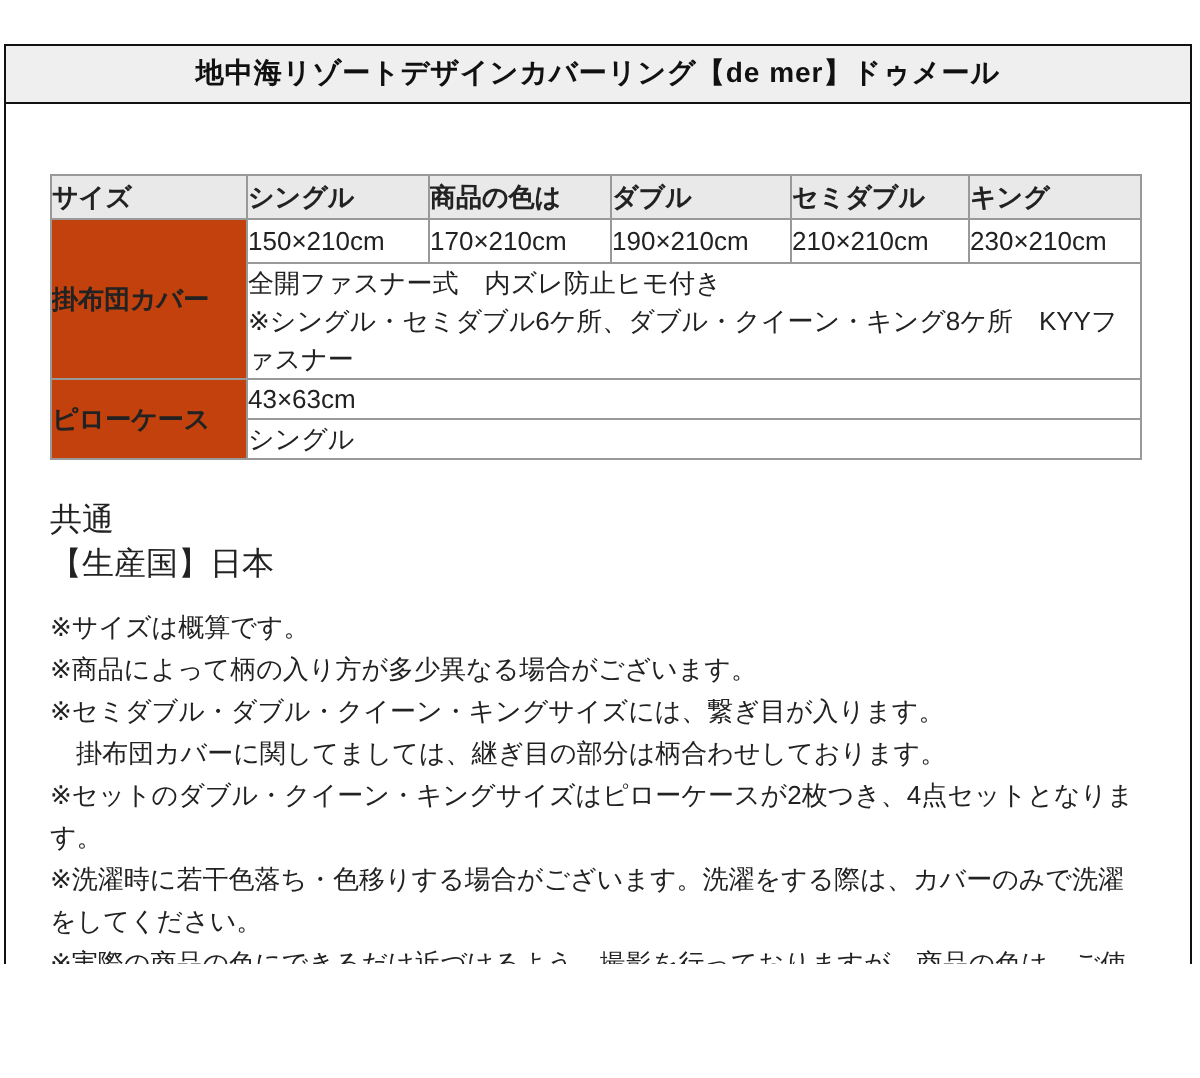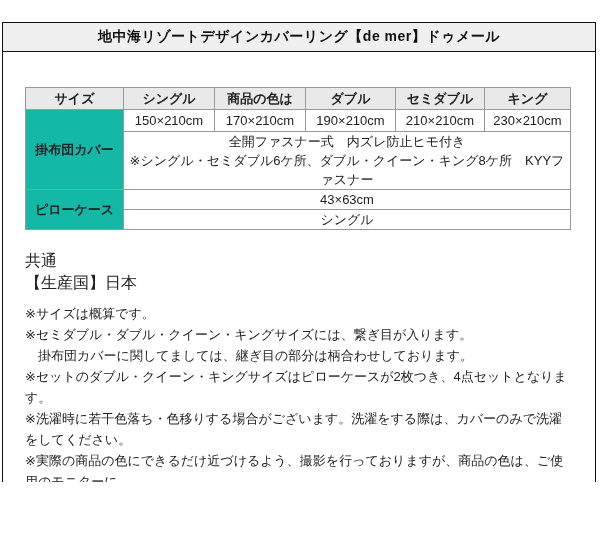--- a/index.html
+++ b/index.html
@@ -47,28 +47,28 @@
     border-collapse: collapse;
     table-layout: fixed;
     width: 545px;
     font-size: 13px;
     color: #222222;
     border: 1px solid #666666;
   }
   table.spec-table th,
   table.spec-table td {
     border: 1px solid #999999;
-    text-align: center;
+    text-align: left;
     vertical-align: middle;
     padding: 0;
     overflow: hidden;
   }
   table.spec-table th {
     font-weight: bold;
-    background: #14b8a6;
+    background: #c2410c;
   }
   tr.head-row th {
     background: #e9e9e9;
     height: 21px;
     font-size: 13px;
   }
   tr.sizes-row td {
     height: 21px;
   }
   td.detail-cell {
@@ -149,20 +149,21 @@
         </tbody>
       </table>
 
       <div class="common-block">
         <div>共通</div>
         <div>【生産国】日本</div>
       </div>
 
       <div class="notes-block">
         <div>※サイズは概算です。</div>
+        <div>※商品によって柄の入り方が多少異なる場合がございます。</div>
         <div>※セミダブル・ダブル・クイーン・キングサイズには、繋ぎ目が入ります。</div>
         <div class="indent">掛布団カバーに関してましては、継ぎ目の部分は柄合わせしております。</div>
         <div>※セットのダブル・クイーン・キングサイズはピローケースが2枚つき、4点セットとなります。</div>
         <div>※洗濯時に若干色落ち・色移りする場合がございます。洗濯をする際は、カバーのみで洗濯をしてください。</div>
         <div>※実際の商品の色にできるだけ近づけるよう、撮影を行っておりますが、商品の色は、ご使用のモニターに</div>
         <div class="indent">よって実際の明るさや色と多少異なる場合がございます。</div>
 
       </div>
 
     </div>

